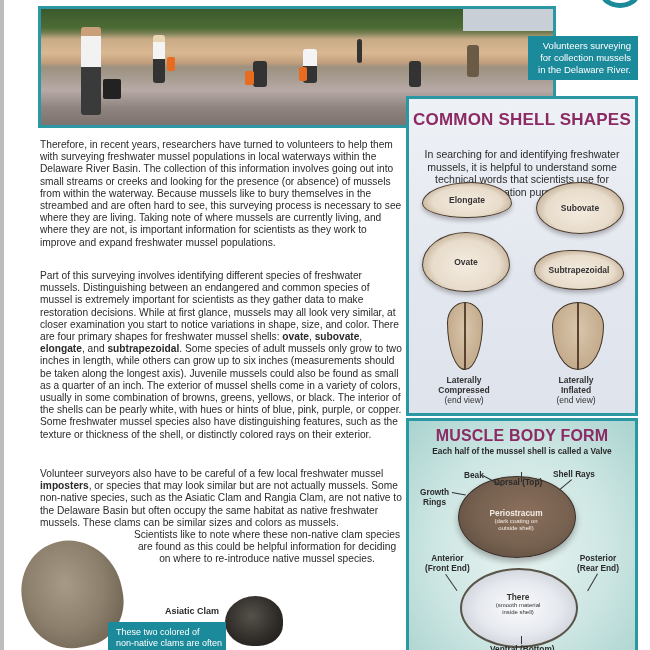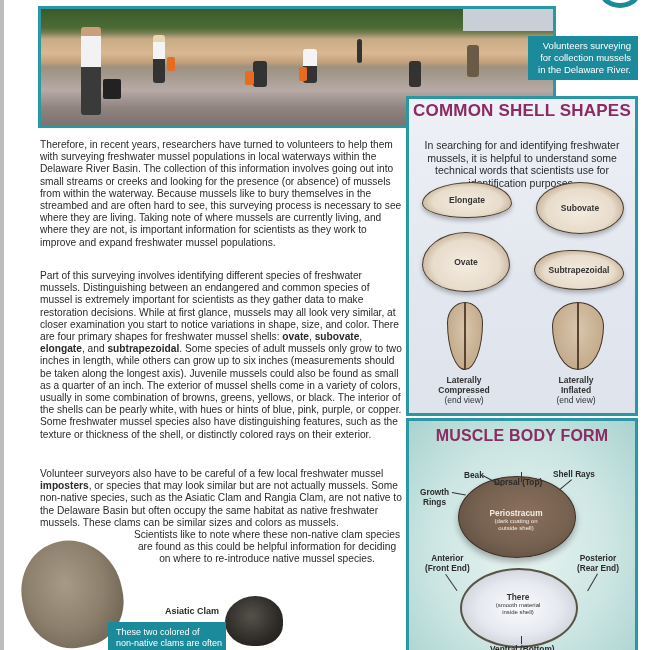--- a/index.html
+++ b/index.html
@@ -12,21 +12,21 @@
   .bucket{position:absolute;background:#e86c1f;border-radius:2px;}
   .caption-photo{position:absolute;left:528px;top:36px;width:110px;height:44px;background:#1b8a9b;color:#fff;font-size:9.5px;line-height:12px;text-align:right;padding:4px 7px 0 0;box-sizing:border-box;}
   .logo-arc{position:absolute;left:600px;top:-22px;width:40px;height:30px;border-radius:50%;border:5px solid #1b8a9b;border-top-color:transparent;box-sizing:border-box;}
   .body-text{position:absolute;left:40px;width:362px;font-size:10.2px;line-height:12.2px;color:#2a2a2a;}
   .p1{top:139px;}
   .p2{top:270px;}
   .p3{top:468px;}
   .p3b{position:absolute;left:132px;top:529px;width:270px;font-size:10.2px;line-height:12.2px;color:#2a2a2a;text-align:center;}
   b{font-weight:bold;}
   .panel1{position:absolute;left:406px;top:96px;width:232px;height:320px;border:3px solid #2a97a2;box-sizing:border-box;background:linear-gradient(180deg,#eef1f6 0%,#e2e6ee 60%,#dfe3ec 100%);}
-  .panel-title{color:#8b2a63;font-weight:bold;text-align:center;font-size:17px;letter-spacing:0.2px;margin-top:2px;}
+  .panel-title{color:#8b2a63;font-weight:bold;text-align:center;font-size:17px;letter-spacing:0.2px;margin-top:11px;}
   .panel1 .intro{font-size:10.5px;line-height:12.5px;text-align:center;margin:18px 8px 0 8px;color:#2a2a2a;}
   .shell{position:absolute;border-radius:50%;background:radial-gradient(ellipse at 50% 55%,#f4ece0 0%,#e8dccb 55%,#b59e83 85%,#6c5a47 100%);border:1.5px solid #4a3b2e;box-shadow:0 3px 4px rgba(0,0,0,0.25);}
   .shell span{position:absolute;left:0;right:0;top:50%;transform:translateY(-50%);text-align:center;font-size:8.5px;font-weight:bold;color:#333;}
   .endview{position:absolute;background:radial-gradient(ellipse at 50% 40%,#d9c6ac 0%,#c4ab8c 70%,#8e7458 100%);border:1.5px solid #3f3226;}
   .endview:after{content:"";position:absolute;left:50%;top:0;bottom:0;width:2px;margin-left:-1px;background:#5a4330;}
   .endlabel{position:absolute;text-align:center;font-size:8.5px;font-weight:bold;line-height:10px;color:#333;width:80px;}
   .panel2{position:absolute;left:406px;top:418px;width:232px;height:232px;border:3px solid #2a97a2;border-bottom:none;box-sizing:border-box;background:radial-gradient(ellipse at 50% 55%,#e9f4f2 0%,#cde6e3 55%,#a9d3cf 100%);overflow:hidden;}
   .panel2 .sub{font-size:8.3px;font-weight:bold;text-align:center;color:#2a2a2a;margin-top:1px;}
   .lbl{position:absolute;font-size:8.3px;font-weight:bold;color:#2a2a2a;text-align:center;line-height:10px;}
   .outer-shell{position:absolute;left:458px;top:476px;width:116px;height:80px;border-radius:50%;background:radial-gradient(ellipse at 55% 45%,#8c705d 0%,#75604f 55%,#54443a 100%);border:1.5px solid #3b2f28;box-shadow:0 4px 6px rgba(0,0,0,0.3);}
@@ -101,20 +101,21 @@
   <div style="font-weight:normal">(end view)</div>
 </div>
 <div class="endlabel" style="left:536px;top:375px;">
   <div>Laterally</div>
   <div>Inflated</div>
   <div style="font-weight:normal">(end view)</div>
 </div>
 
 <div class="panel2">
   <div class="panel-title" style="font-size:16px;margin-top:6px;">MUSCLE BODY FORM</div>
+  <div class="sub">Each half of the mussel shell is called a Valve</div>
 </div>
 <div class="outer-shell"></div>
 <div class="inner-shell"></div>
 
 <div class="lbl" style="left:494px;top:477px;">Dorsal (Top)</div>
 <div class="lbl" style="left:464px;top:470px;">Beak</div>
 <div class="lbl" style="left:553px;top:469px;">Shell Rays</div>
 <div class="lbl" style="left:420px;top:487px;">
   <div>Growth</div>
   <div>Rings</div>

